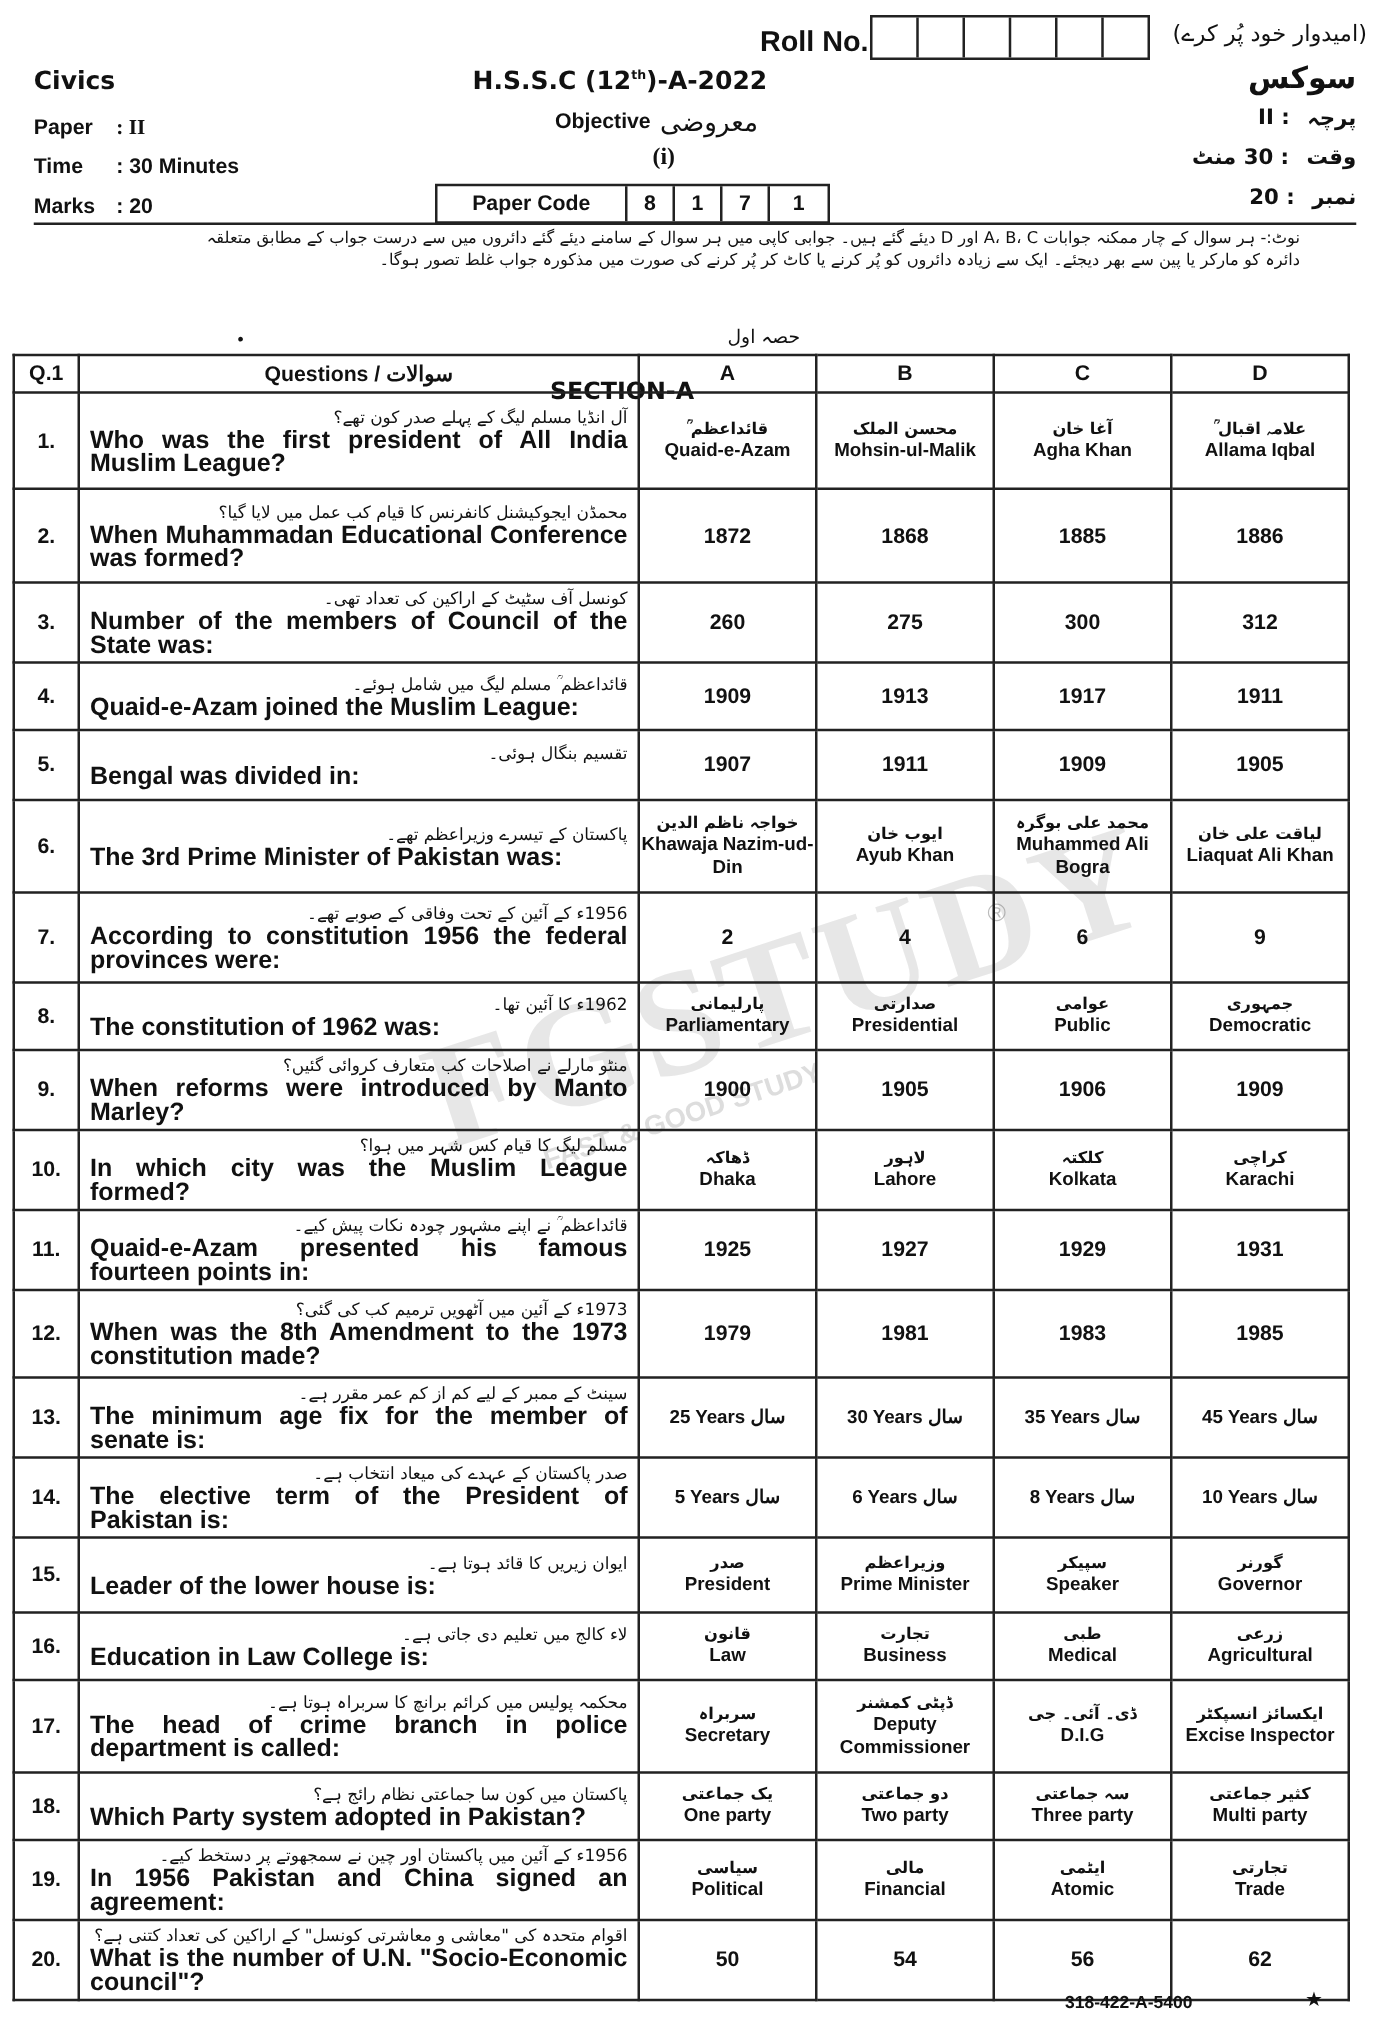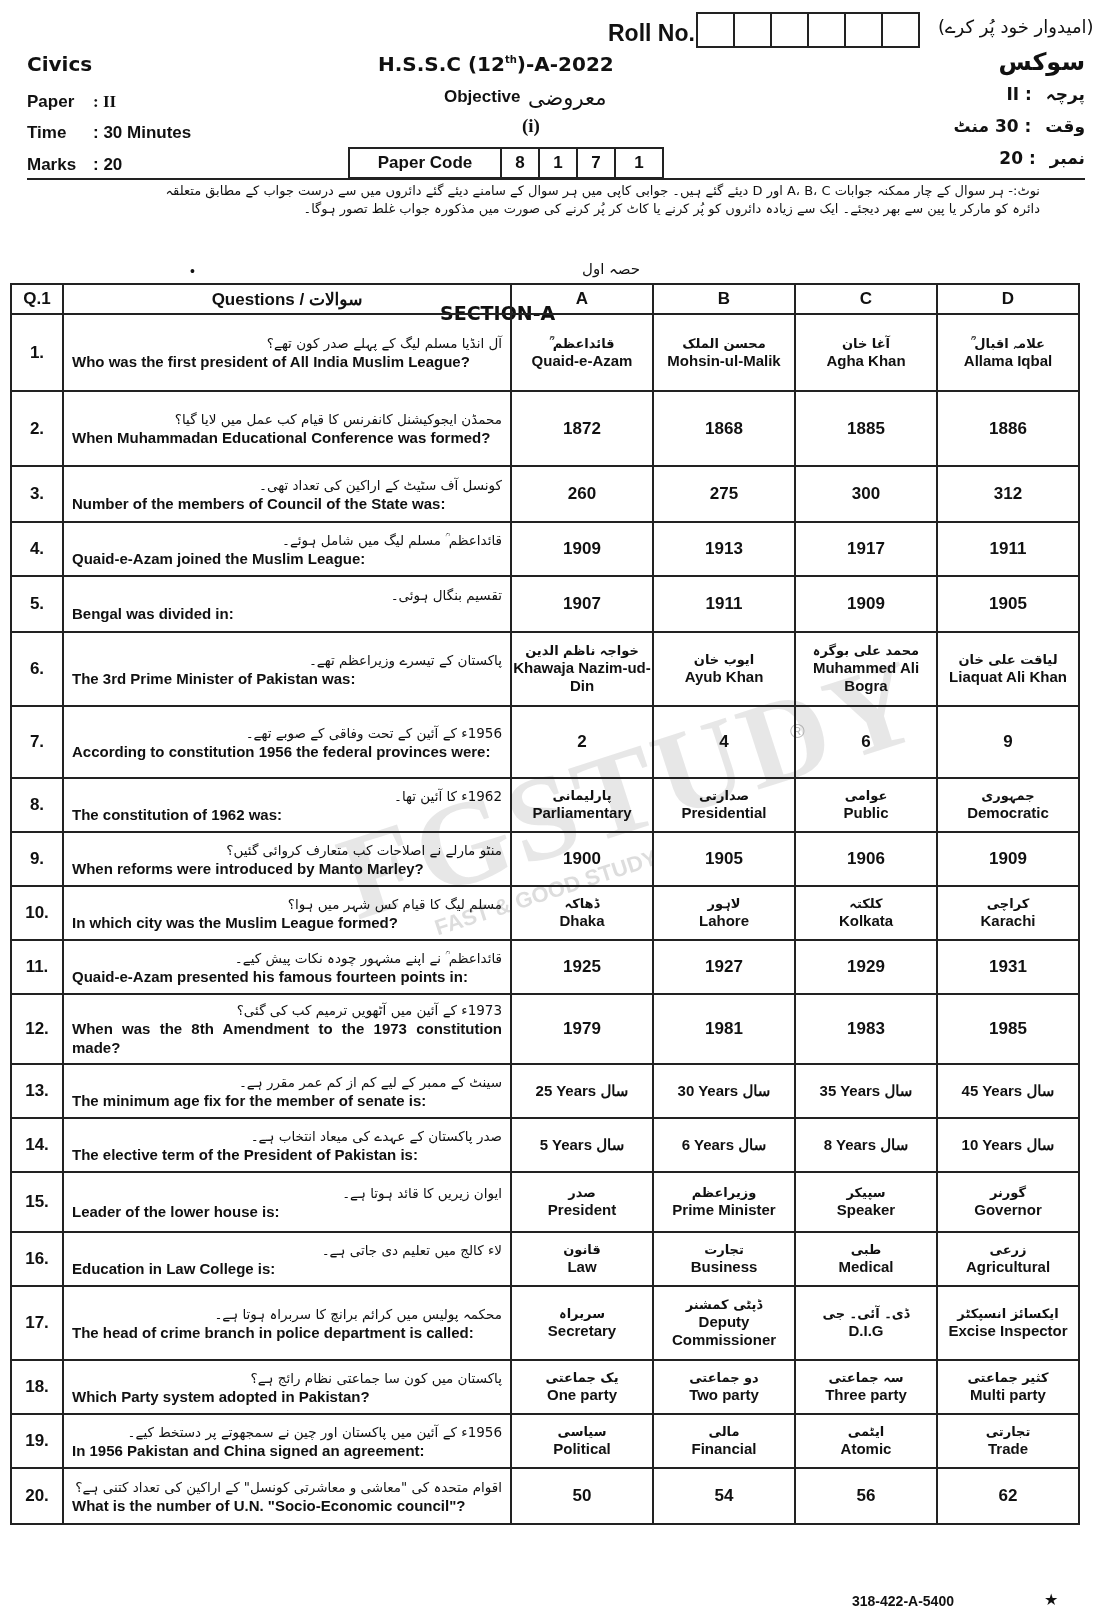--- a/index.html
+++ b/index.html
@@ -45,21 +45,21 @@
   
   table.q { position:absolute; left:10px; top:283px; width:1068px; border-collapse:collapse; table-layout:fixed; }
   table.q td, table.q th { border:2px solid #222; padding:0; vertical-align:middle; }
   table.q th { height:28px; font-size:17px; font-weight:bold; text-align:center; }
   .c-no { width:52px; }
   .c-q { width:448px; }
   .c-opt { width:142px; }
   td.no { text-align:center; font-weight:bold; font-size:17px; }
   td.qtext { padding:3px 8px !important; }
   .q-ur { text-align:right; direction:rtl; font-size:13.5px; font-family:"DejaVu Sans", sans-serif; line-height:18px; }
-  .q-en { font-size:15px; font-weight:bold; line-height:19px; text-align:justify; }
+  .q-en { font-size:20px; font-weight:bold; line-height:19px; text-align:justify; }
   td.opt { text-align:center; font-weight:bold; }
   .opt-ur { font-size:13px; font-family:"DejaVu Sans", sans-serif; line-height:16px; direction:rtl; }
   .opt-en { font-size:15px; line-height:18px; }
   .opt-num { font-size:17px; }
 
   .footer-code { left:852px; top:1593px; font-size:14px; font-weight:bold; }
   .star { left:1044px; top:1590px; font-size:16px; }
 
   
   .wm { left:330px; top:720px; font-size:120px; font-family:"Liberation Serif", serif; font-weight:bold;

